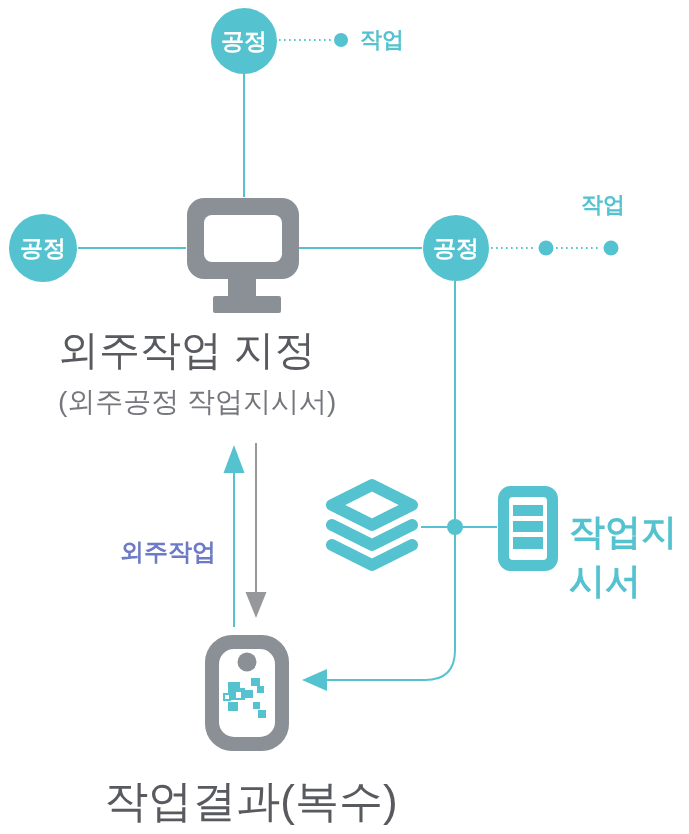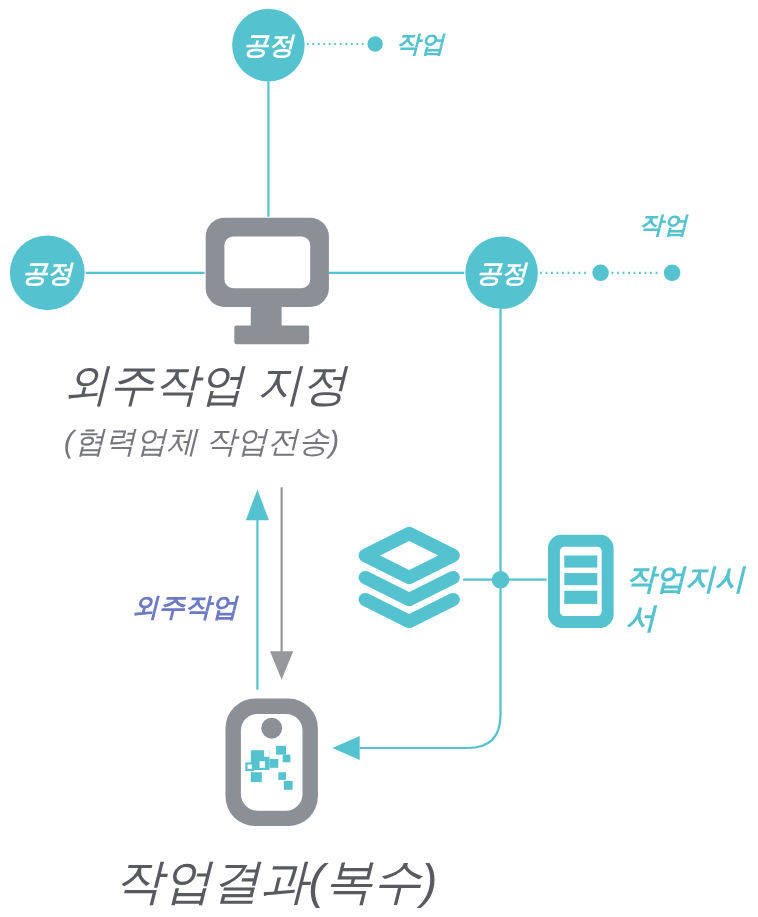--- a/index.html
+++ b/index.html
@@ -1,17 +1,17 @@
 <!DOCTYPE html>
 <html style="--teal: #54c3cf; --icon-gray: #8b9096; --arrow-gray: #97989c; --title-text: #595a5f; --subtitle-text: #76777c; --work-result-text: #6d7bc6;"><head>
 <meta charset="utf-8">
 <style>
   html,body{margin:0;padding:0;background:#ffffff;}
   body{font-family:"Liberation Sans","DejaVu Sans",sans-serif;}
-  .stage{position:relative;width:689px;height:834px;background:#fff;overflow:hidden;font-style:italic;}
+  .stage{position:relative;width:689px;height:834px;background:#fff;overflow:hidden;}
   .connectors{position:absolute;left:0;top:0;width:689px;height:834px;}
 
   .stroke-teal{stroke:var(--teal,#54c3cf);stroke-width:2;fill:none;}
   .stroke-gray{stroke:var(--arrow-gray,#97989c);stroke-width:2;fill:none;}
   .dotted{stroke-dasharray:1.6 3.4;}
   .fill-teal{fill:var(--teal,#54c3cf);}
   .fill-gray{fill:var(--arrow-gray,#97989c);}
 
   .circle-node{position:absolute;border-radius:50%;background:var(--teal,#54c3cf);
     color:#fff;display:flex;align-items:center;justify-content:center;
@@ -75,42 +75,42 @@
 
   <svg class="icon" style="left:182px;top:190px;" width="120" height="125" viewBox="0 0 120 125">
     <rect x="5" y="8" width="112" height="81" rx="17" fill="var(--icon-gray,#8b9096)"></rect>
     <rect x="22" y="25" width="78" height="47" rx="8" fill="#ffffff"></rect>
     <rect x="46" y="89" width="28" height="19" fill="var(--icon-gray,#8b9096)"></rect>
     <rect x="31" y="106" width="68" height="17" rx="2" fill="var(--icon-gray,#8b9096)"></rect>
   </svg>
 
   <div class="center-text">
     <div class="title">외주작업 지정</div>
-    <div class="subtitle">(협력업체 작업전송)</div>
+    <div class="subtitle">(외주공정 작업지시서)</div>
   </div>
 
   <div class="work-result">외주작업</div>
 
   <svg class="icon" style="left:324px;top:477px;" width="96" height="96" viewBox="0 0 24 24">
     <g fill="none" stroke="var(--teal,#54c3cf)" stroke-width="3" stroke-linejoin="round" stroke-linecap="round">
       <polygon points="12 2 22 7 12 12 2 7"></polygon>
       <polyline points="2 12 12 17 22 12"></polyline>
       <polyline points="2 17 12 22 22 17"></polyline>
     </g>
   </svg>
 
   <svg class="icon" style="left:498px;top:486px;" width="60" height="85" viewBox="0 0 60 85">
     <rect x="0" y="0" width="60" height="85" rx="13" fill="var(--teal,#54c3cf)"></rect>
     <rect x="11" y="11" width="38" height="63" rx="4" fill="#ffffff"></rect>
     <rect x="15" y="19" width="30" height="11" fill="var(--teal,#54c3cf)"></rect>
     <rect x="15" y="35" width="30" height="11" fill="var(--teal,#54c3cf)"></rect>
     <rect x="15" y="51" width="30" height="12" fill="var(--teal,#54c3cf)"></rect>
   </svg>
 
-  <div class="teal-label" style="left:569px;top:508px;font-size:27px;">작업지시서</div>
+  <div class="teal-label" style="left:569px;top:508px;font-size:36px;">작업지시서</div>
 
   <svg class="icon" style="left:200px;top:630px;" width="94" height="126" viewBox="0 0 94 126">
     <rect x="5" y="5" width="84" height="116" rx="27" fill="var(--icon-gray,#8b9096)"></rect>
     <rect x="19" y="19" width="56" height="88" rx="15" fill="#ffffff"></rect>
     <circle cx="47" cy="32" r="9.5" fill="var(--icon-gray,#8b9096)"></circle>
     <g fill="var(--teal,#54c3cf)">
       <rect x="28" y="52" width="17" height="18"></rect>
       <rect x="51" y="48" width="9" height="8"></rect>
       <rect x="57" y="56" width="7" height="7"></rect>
       <rect x="45" y="60" width="8" height="8"></rect>

